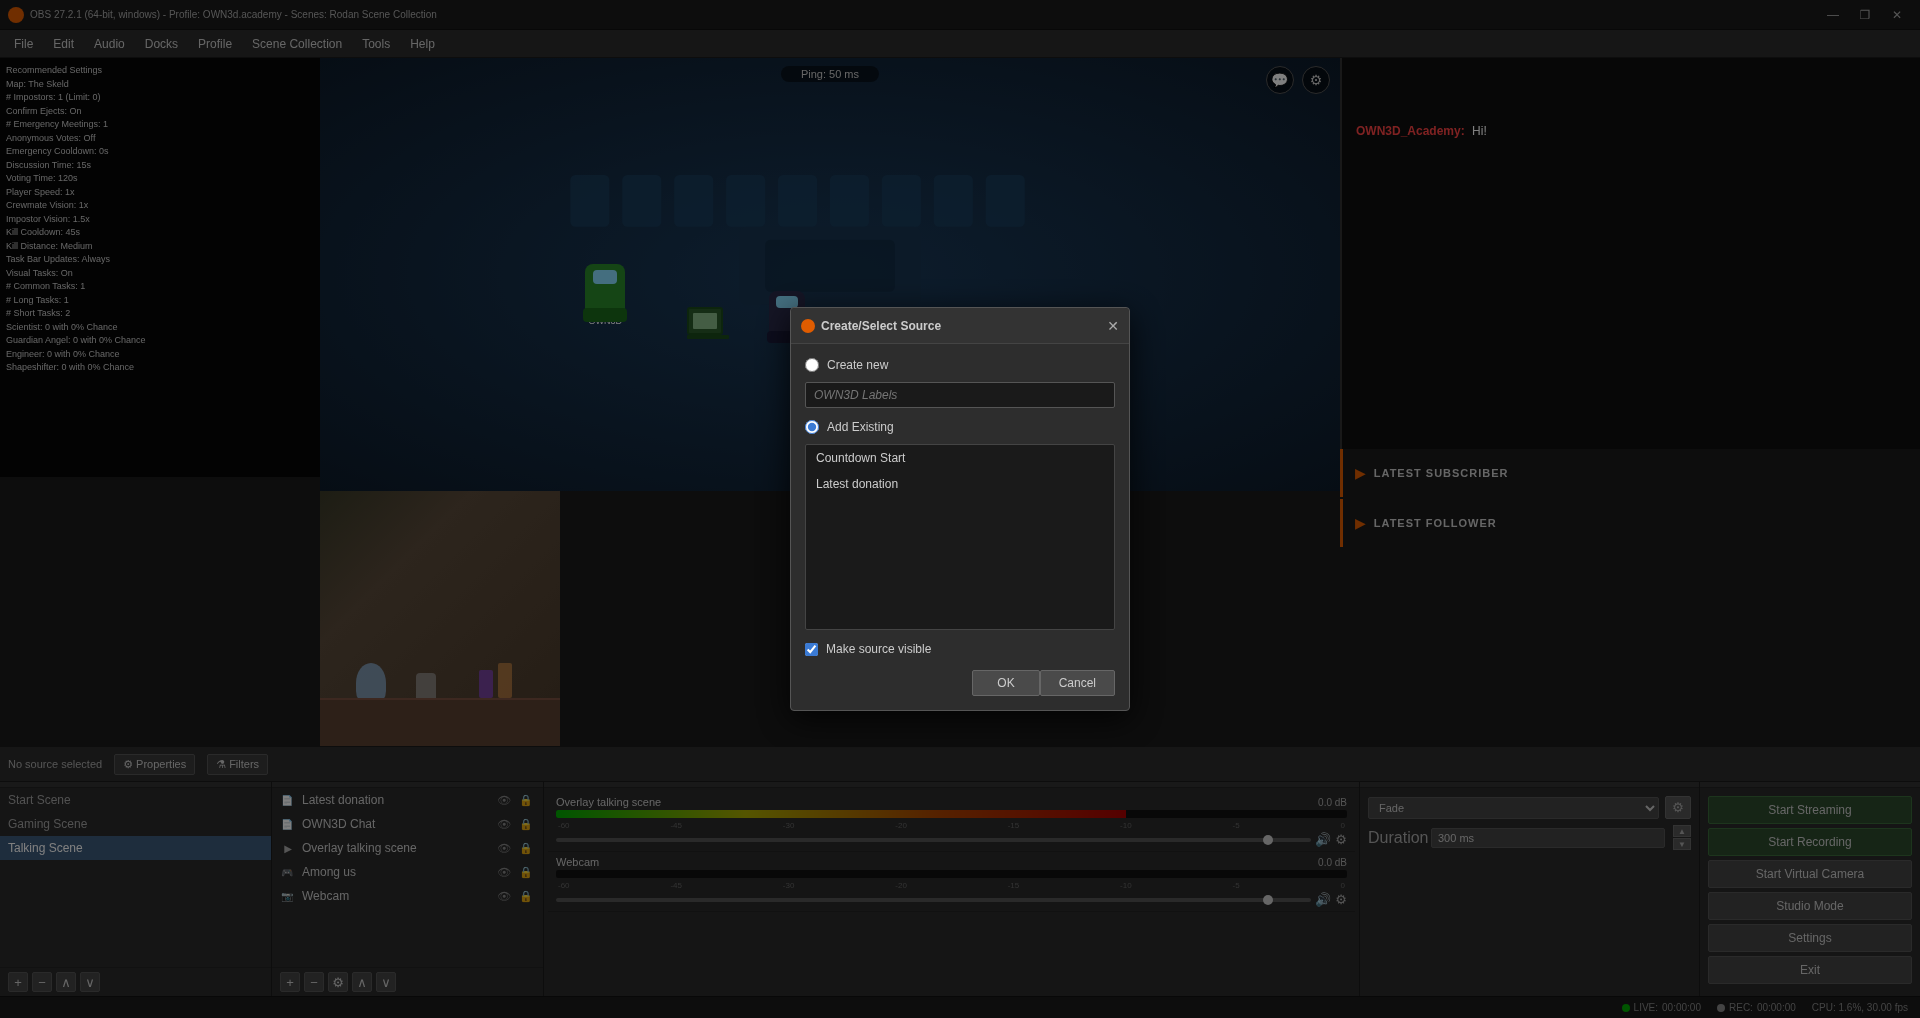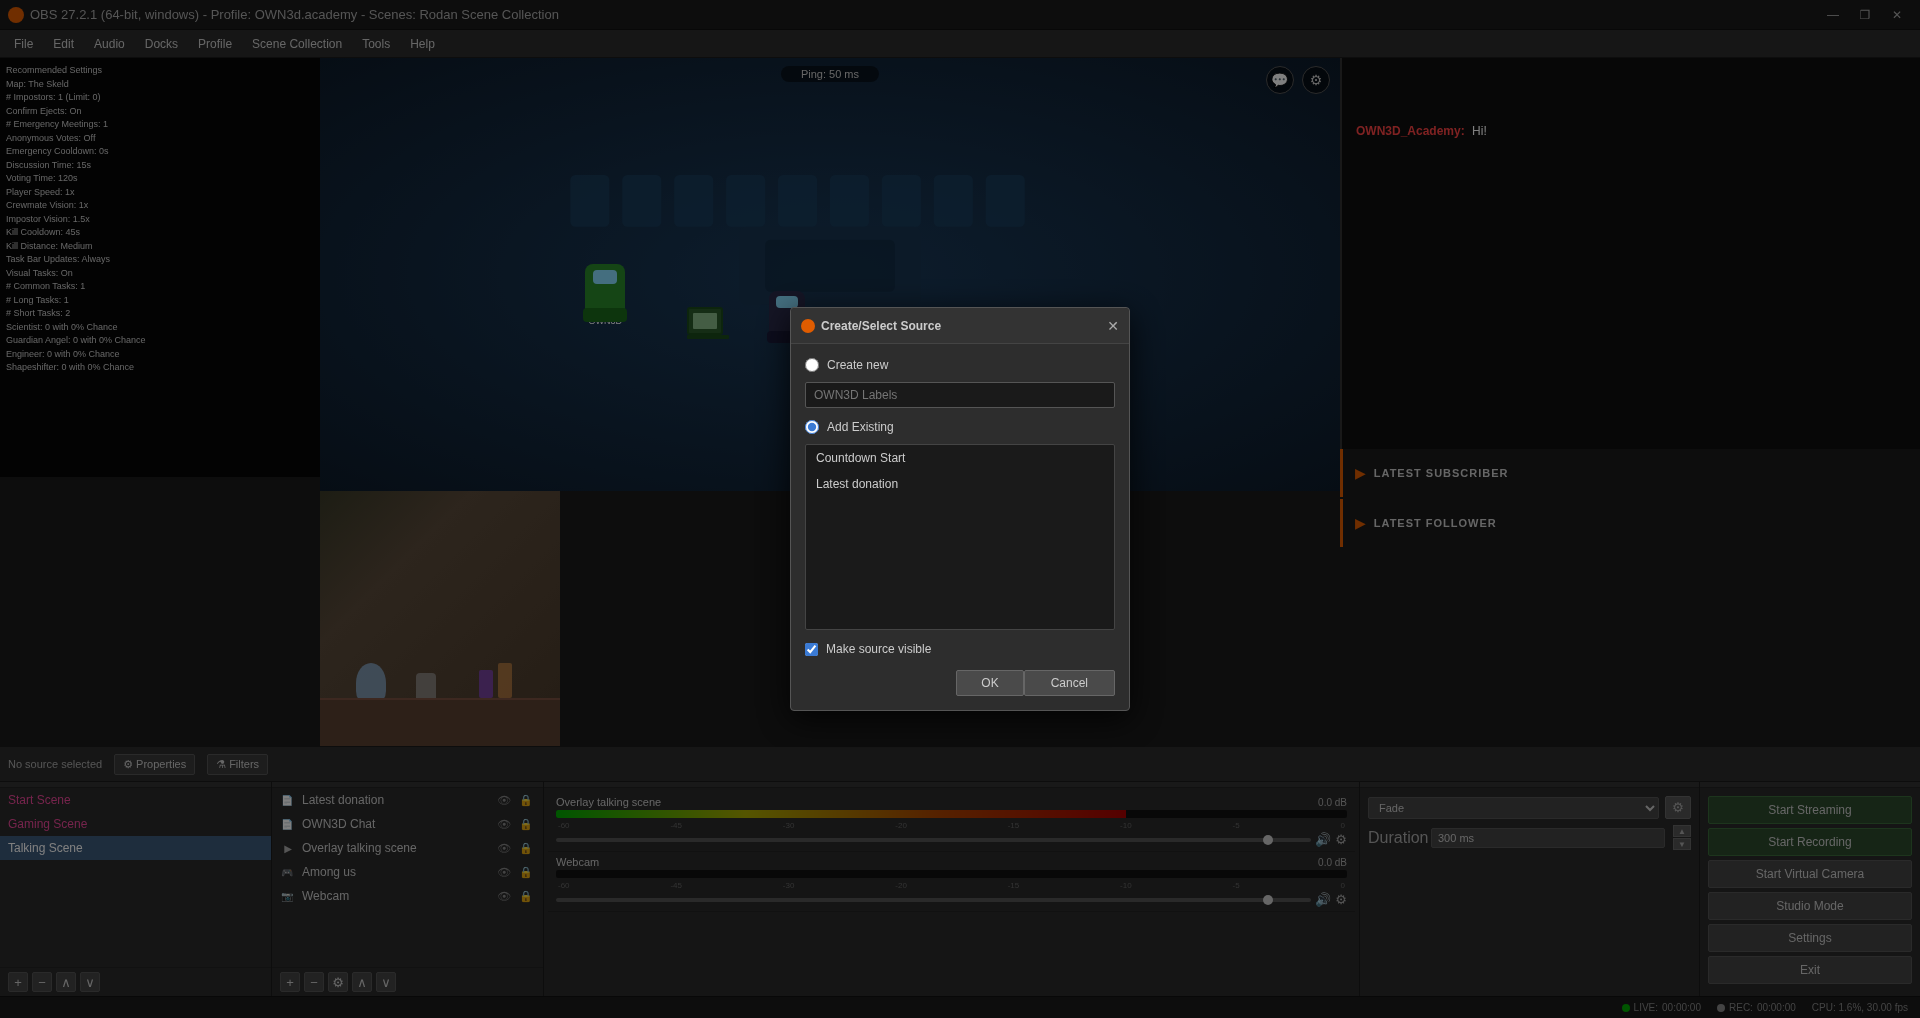--- a/index.html
+++ b/index.html
@@ -30,21 +30,21 @@
       gap: 6px;
     }
     #titlebar-icon {
       width: 16px;
       height: 16px;
       background: #e05c00;
       border-radius: 50%;
       flex-shrink: 0;
     }
     #titlebar-text {
-      font-size: 13px;
+      font-size: 10px;
       color: #aaa;
     }
     #titlebar-controls {
       display: flex;
       gap: 2px;
     }
     .titlebar-btn {
       width: 30px;
       height: 20px;
       background: transparent;
@@ -226,21 +226,21 @@
     }
 
     
     #scenes-panel {
       width: 272px;
     }
     .scene-item {
       padding: 5px 8px;
       cursor: pointer;
       font-size: 12px;
-      color: #ec4899;
+      color: #a3a3a3;
     }
     .scene-item.active { background: #3d5a7a; color: #fff; }
 
     
     #sources-panel {
       width: 272px;
     }
     .source-item {
       display: flex;
       align-items: center;
@@ -598,20 +598,21 @@
 
     .modal-input {
       width: 100%;
       background: #1a1a1a;
       border: 1px solid #555;
       color: #666;
       padding: 5px 8px;
       font-size: 12px;
       border-radius: 2px;
       margin-bottom: 12px;
+      font-style: italic;
     }
 
     .modal-list {
       background: #1a1a1a;
       border: 1px solid #444;
       border-radius: 2px;
       height: 186px;
       overflow-y: auto;
       margin-bottom: 12px;
     }
@@ -648,21 +649,21 @@
       color: #ccc;
       padding: 5px 24px;
       cursor: pointer;
       font-size: 12px;
       border-radius: 2px;
     }
     .modal-cancel-btn {
       background: #4a4a4a;
       border: 1px solid #666;
       color: #ccc;
-      padding: 5px 26px;
+      padding: 5px 18px;
       cursor: pointer;
       font-size: 12px;
       border-radius: 2px;
     }
 
     
     #ping-text {
       position: absolute;
       top: 8px;
       left: 50%;

